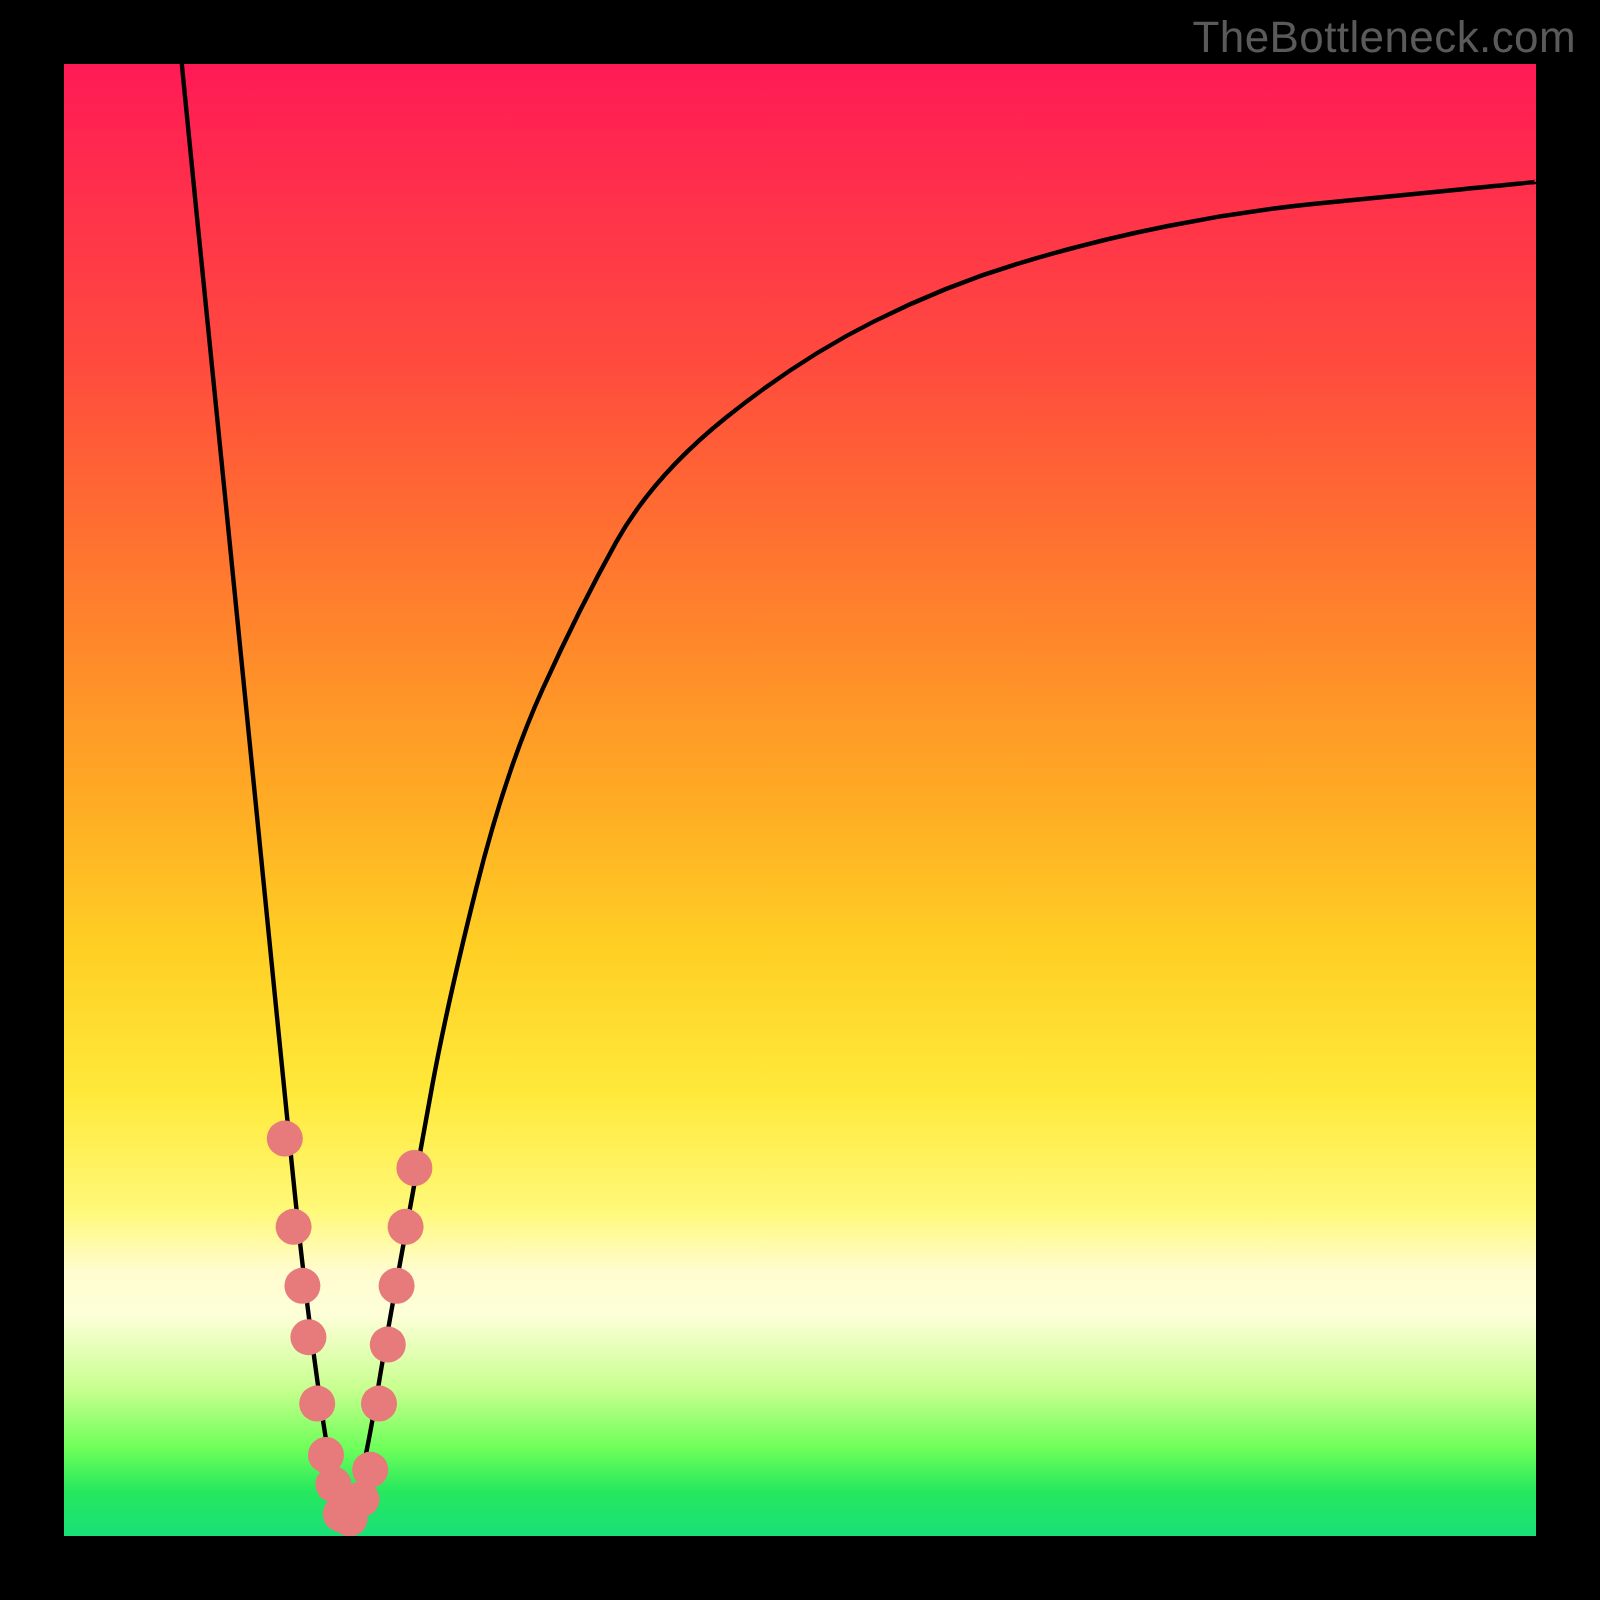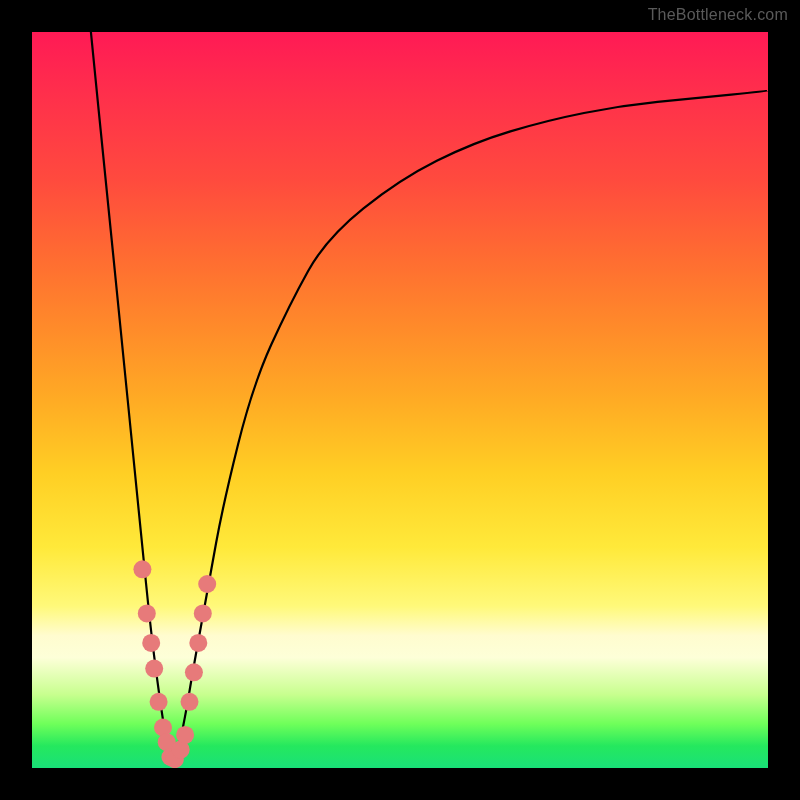--- a/index.html
+++ b/index.html
@@ -58,21 +58,21 @@
     left: 0;
     top: 0;
     width: 100%;
     height: 100%;
   }
   .watermark {
     position: absolute;
     top: 6px;
     right: 12px;
     color: #5a5a5a;
-    font-size: 16px;
+    font-size: 22px;
     letter-spacing: 0.2px;
     user-select: none;
   }
 </style>
 </head>
 <body>
 
 <div class="frame">
   <div class="watermark">TheBottleneck.com</div>
 

